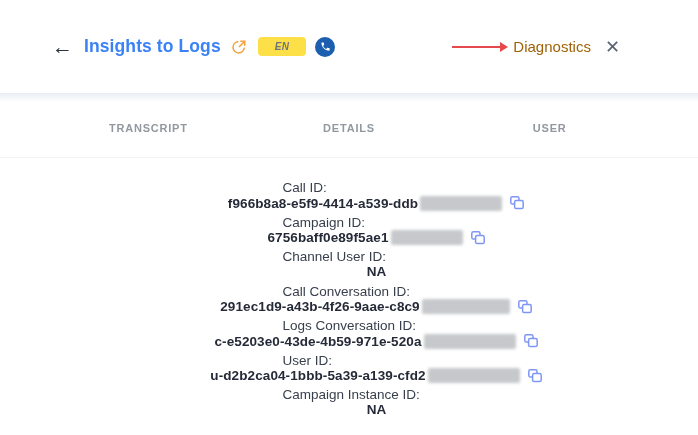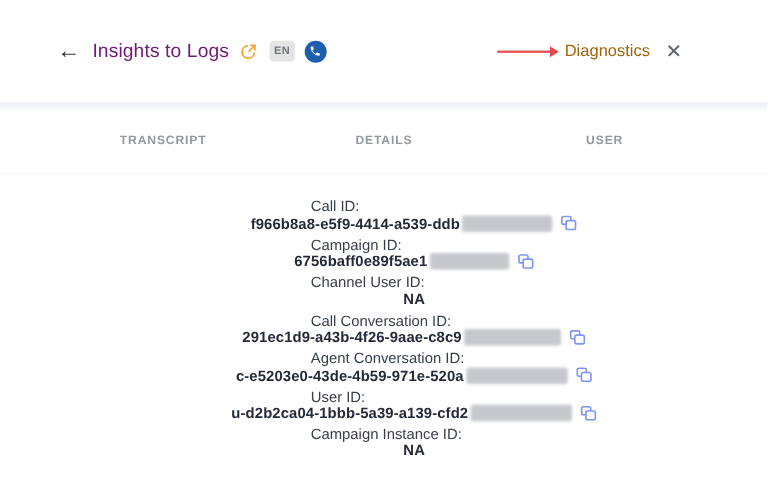--- a/index.html
+++ b/index.html
@@ -5,24 +5,24 @@
   * { margin:0; padding:0; box-sizing:border-box; }
   html,body { background:#ffffff; }
   body { font-family:"Liberation Sans", sans-serif; }
   .panel { position:relative; width:698px; height:435px; background:#fff; overflow:hidden; }
 
   
   .header { position:absolute; top:0; left:0; right:0; height:93px;
             display:flex; align-items:center; padding:0 78px 0 52px; }
   .back-btn { font-size:21px; color:#2a3140; cursor:pointer; line-height:1;
               background:none; border:none; font-family:inherit; }
-  .title { font-size:17.5px; font-weight:normal; color:#701a75; margin-left:11px; letter-spacing:.1px; }
+  .title { font-size:17.5px; font-weight:bold; color:#3b82f6; margin-left:11px; letter-spacing:.1px; }
   .ext-link { margin-left:10px; display:flex; align-items:center; cursor:pointer; }
-  .lang-badge { margin-left:11px; background:#e5e5e5; color:#6e757e; font-size:10px;
-                font-weight:bold; padding:4px 4px; border-radius:4px; letter-spacing:.3px; }
+  .lang-badge { margin-left:11px; background:#fde047; color:#6e757e; font-size:10px;
+                font-weight:bold; padding:4px 17px; border-radius:4px; letter-spacing:.3px;font-style:italic; }
   .phone-chip { margin-left:9px; width:20px; height:20px; border-radius:50%;
                 background:#1b5fae; display:flex; align-items:center; justify-content:center; }
   .header-right { margin-left:auto; display:flex; align-items:center; }
   .red-arrow { display:flex; align-items:center; margin-right:5px; }
   .red-arrow .shaft { width:48px; height:2px; background:#e5484d; }
   .red-arrow .head  { width:0; height:0; border-left:8px solid #e5484d;
                       border-top:5px solid transparent; border-bottom:5px solid transparent; }
   .diag-link { color:#a16207; font-size:15px; cursor:pointer; text-decoration:none; }
   .close-btn { margin-left:14px; font-size:18px; color:#5c6472; cursor:pointer;
                background:none; border:none; font-family:inherit; line-height:1; }
@@ -140,21 +140,21 @@
         <button class="copy-btn">
           <svg width="16" height="16" viewBox="0 0 16 16" fill="none" stroke="#7e96f4" stroke-width="1.5">
             <rect x="1.8" y="1.8" width="8.2" height="7.2" rx="1.6"></rect>
             <rect x="5.6" y="5.6" width="8.6" height="8.0" rx="1.6" fill="#ffffff"></rect>
           </svg>
         </button>
       </span>
     </div>
 
     <div class="row">
-      <span class="label">Agent Conversation ID:</span>
+      <span class="label">Logs Conversation ID:</span>
       <span class="value-wrap">
         <span class="value">c-e5203e0-43de-4b59-971e-520a</span>
         <span class="redacted" style="width:92px"></span>
         <button class="copy-btn">
           <svg width="16" height="16" viewBox="0 0 16 16" fill="none" stroke="#7e96f4" stroke-width="1.5">
             <rect x="1.8" y="1.8" width="8.2" height="7.2" rx="1.6"></rect>
             <rect x="5.6" y="5.6" width="8.6" height="8.0" rx="1.6" fill="#ffffff"></rect>
           </svg>
         </button>
       </span>

